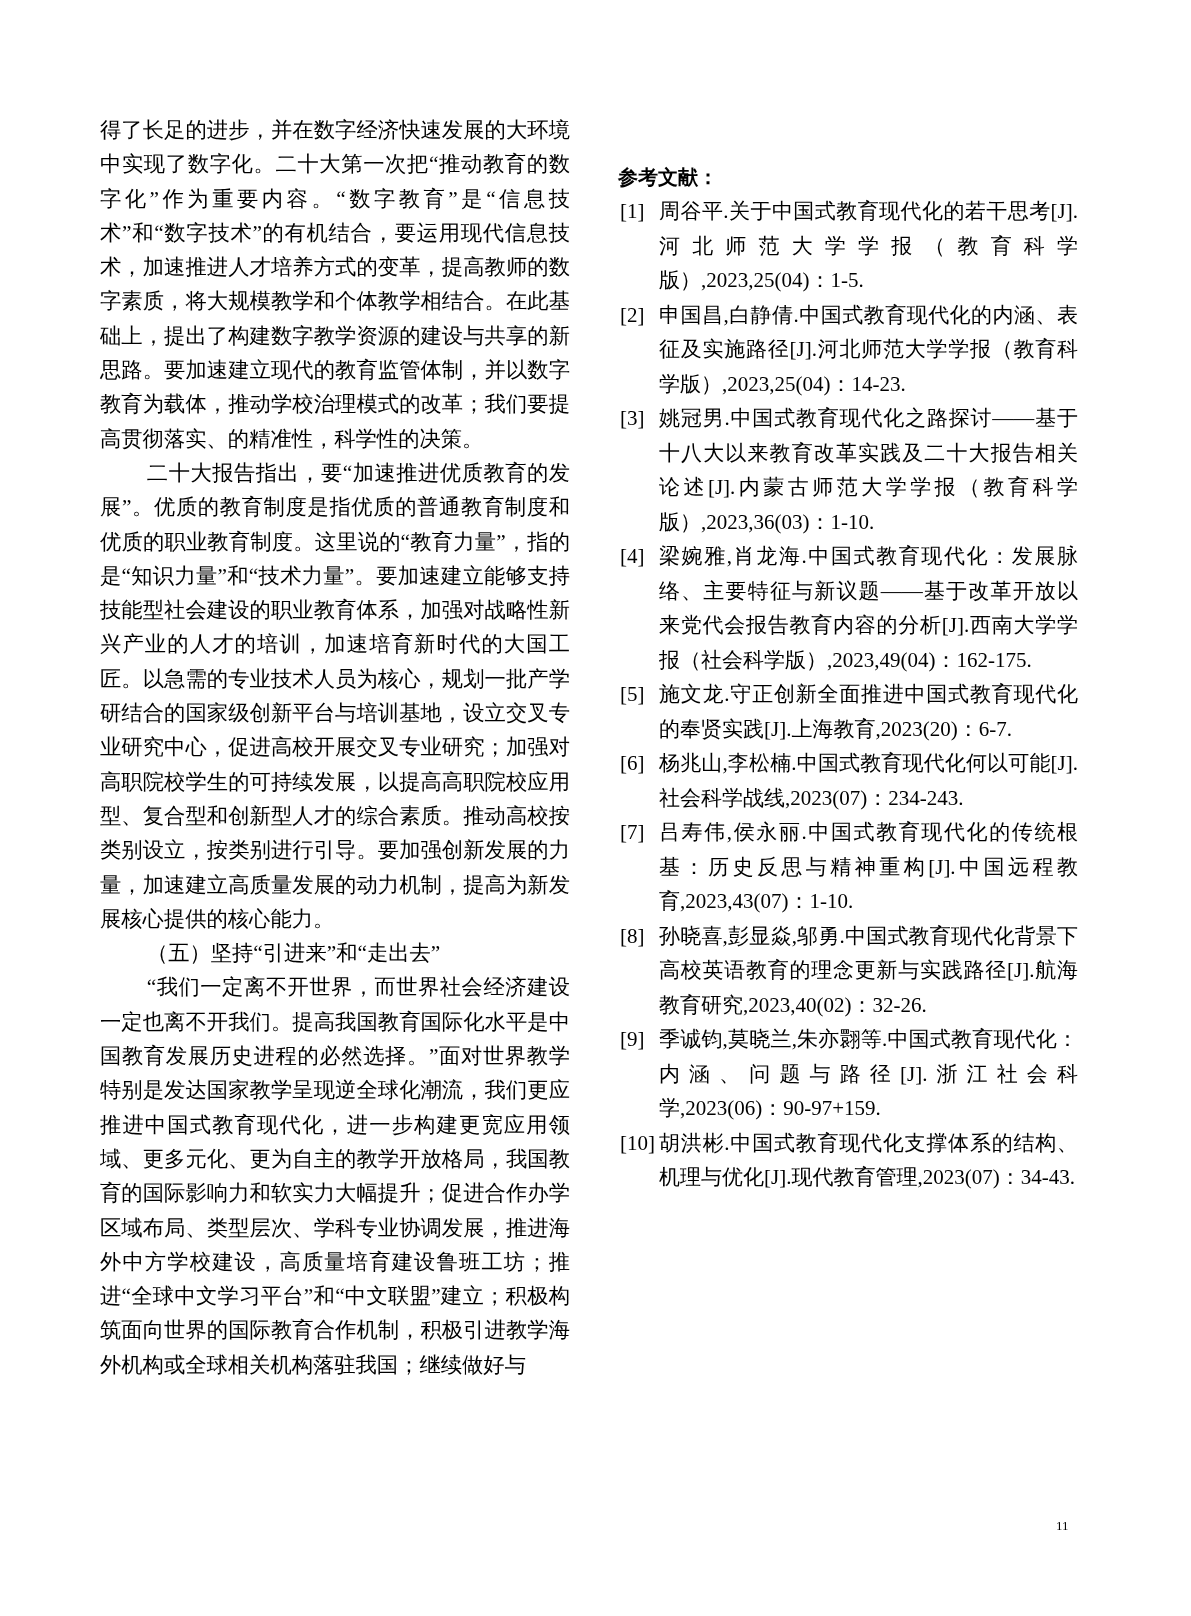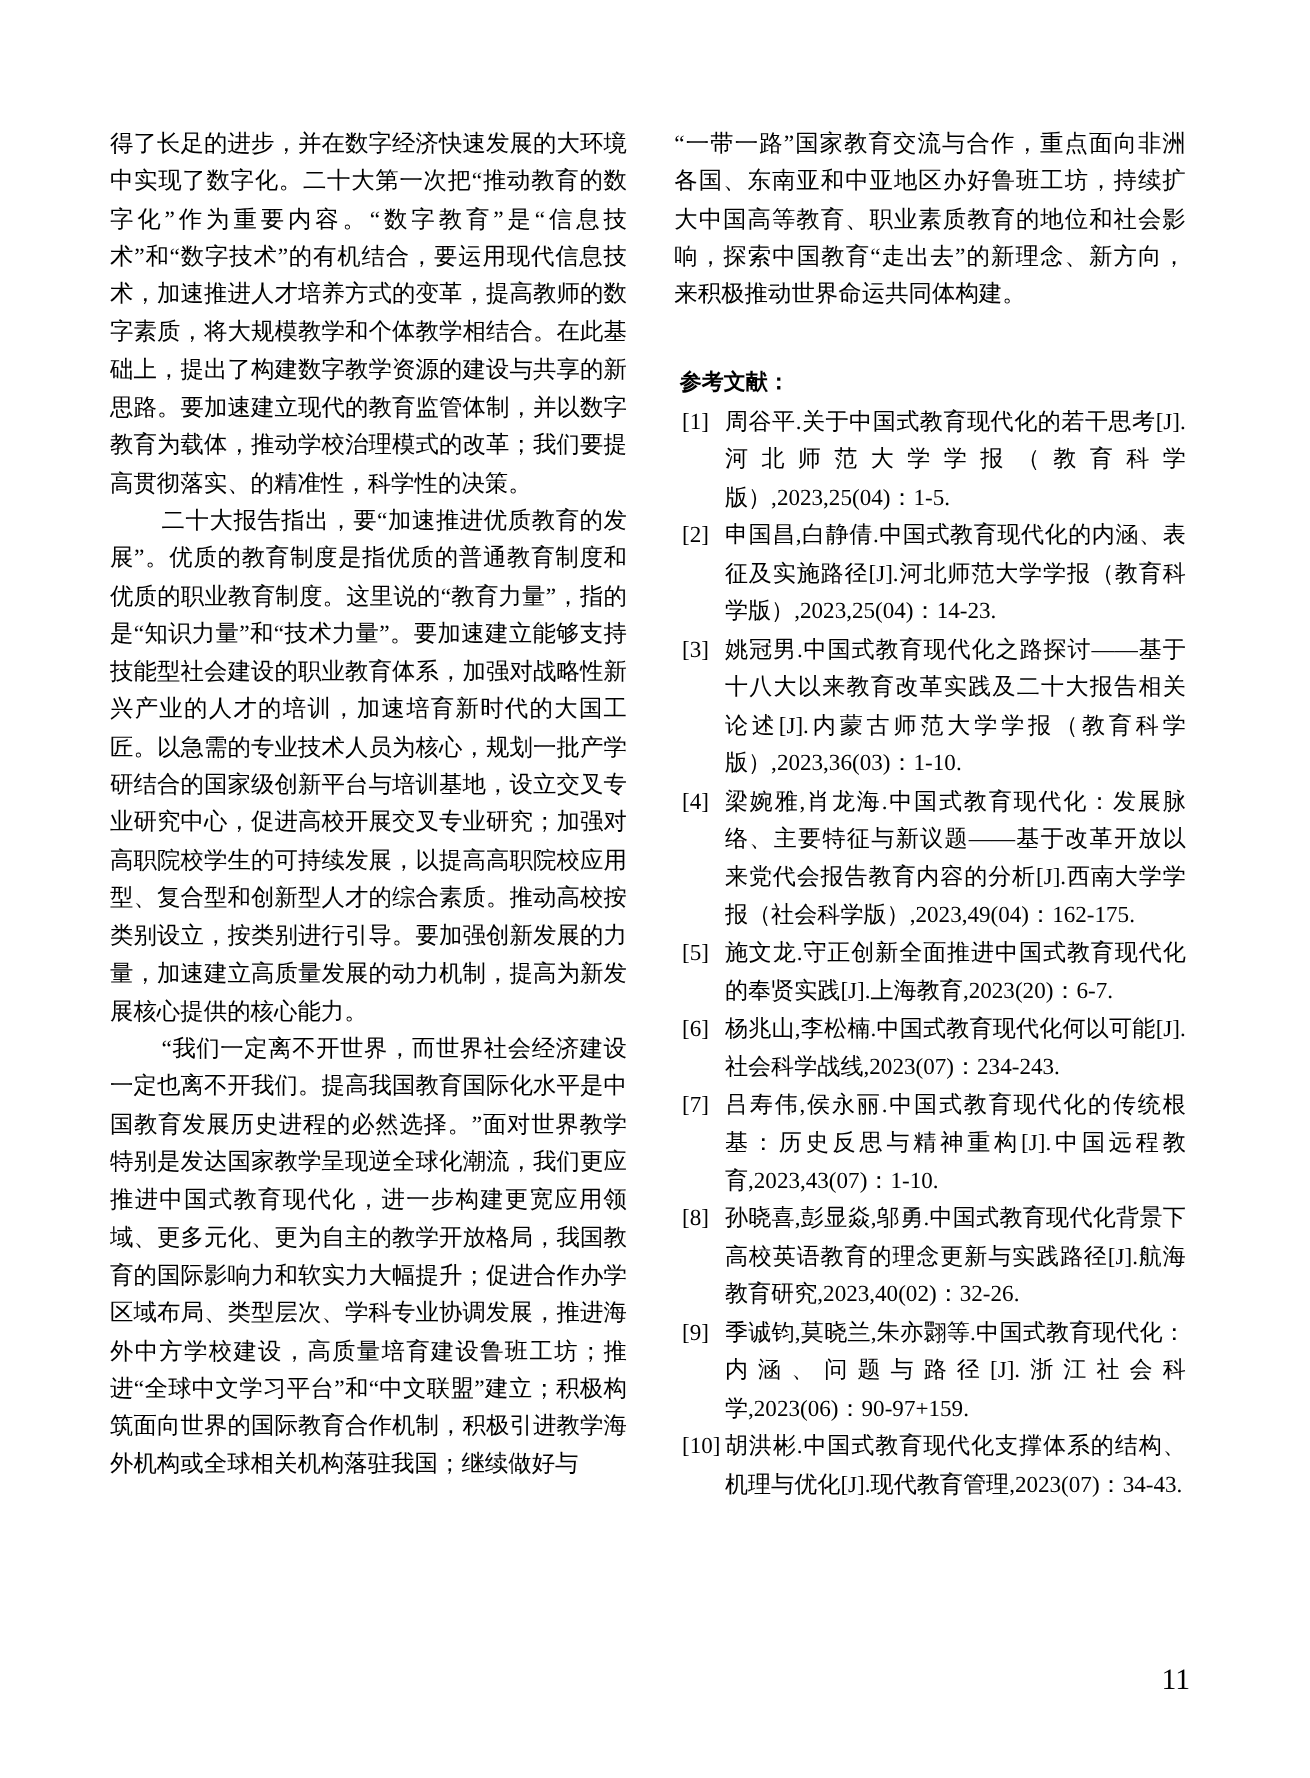--- a/index.html
+++ b/index.html
@@ -58,38 +58,38 @@
   }
   .ref-text {
     flex: 1 1 auto;
     text-align: justify;
     text-justify: inter-ideograph;
   }
   .page-number {
     position: absolute;
     left: 1056px;
     top: 1511px;
-    font-size: 27px;
+    font-size: 13px;
     line-height: 30px;
     color: #000000;
   }
 </style>
 </head>
 <body>
 
 <div class="page">
 
   <div class="col col-left">
     <p class="para">得了长足的进步，并在数字经济快速发展的大环境中实现了数字化。二十大第一次把“推动教育的数字化”作为重要内容。“数字教育”是“信息技术”和“数字技术”的有机结合，要运用现代信息技术，加速推进人才培养方式的变革，提高教师的数字素质，将大规模教学和个体教学相结合。在此基础上，提出了构建数字教学资源的建设与共享的新思路。要加速建立现代的教育监管体制，并以数字教育为载体，推动学校治理模式的改革；我们要提高贯彻落实、的精准性，科学性的决策。</p>
     <p class="para indent">二十大报告指出，要“加速推进优质教育的发展”。优质的教育制度是指优质的普通教育制度和优质的职业教育制度。这里说的“教育力量”，指的是“知识力量”和“技术力量”。要加速建立能够支持技能型社会建设的职业教育体系，加强对战略性新兴产业的人才的培训，加速培育新时代的大国工匠。以急需的专业技术人员为核心，规划一批产学研结合的国家级创新平台与培训基地，设立交叉专业研究中心，促进高校开展交叉专业研究；加强对高职院校学生的可持续发展，以提高高职院校应用型、复合型和创新型人才的综合素质。推动高校按类别设立，按类别进行引导。要加强创新发展的力量，加速建立高质量发展的动力机制，提高为新发展核心提供的核心能力。</p>
+    <p class="para indent">（五）坚持“引进来”和“走出去”</p>
     <p class="para indent">“我们一定离不开世界，而世界社会经济建设一定也离不开我们。提高我国教育国际化水平是中国教育发展历史进程的必然选择。”面对世界教学特别是发达国家教学呈现逆全球化潮流，我们更应推进中国式教育现代化，进一步构建更宽应用领域、更多元化、更为自主的教学开放格局，我国教育的国际影响力和软实力大幅提升；促进合作办学区域布局、类型层次、学科专业协调发展，推进海外中方学校建设，高质量培育建设鲁班工坊；推进“全球中文学习平台”和“中文联盟”建立；积极构筑面向世界的国际教育合作机制，积极引进教学海外机构或全球相关机构落驻我国；继续做好与</p>
   </div>
 
   <div class="col col-right">
-    <p class="para">“一带一路”国家教育交流与合作，重点面向非洲各国、东南亚和中亚地区办好鲁班工坊，持续扩大中国高等教育、职业素质教育的地位和社会影响，探索中国教育“走出去”的新理念、新方向，来积极推动世界命运共同体构建。</p>
 
     <h3 class="ref-header">参考文献：</h3>
 
     <div class="ref">
       <span class="ref-marker">[1]</span>
       <span class="ref-text">周谷平.关于中国式教育现代化的若干思考[J].河北师范大学学报（教育科学版）,2023,25(04)：1-5.</span>
     </div>
     <div class="ref">
       <span class="ref-marker">[2]</span>
       <span class="ref-text">申国昌,白静倩.中国式教育现代化的内涵、表征及实施路径[J].河北师范大学学报（教育科学版）,2023,25(04)：14-23.</span>

